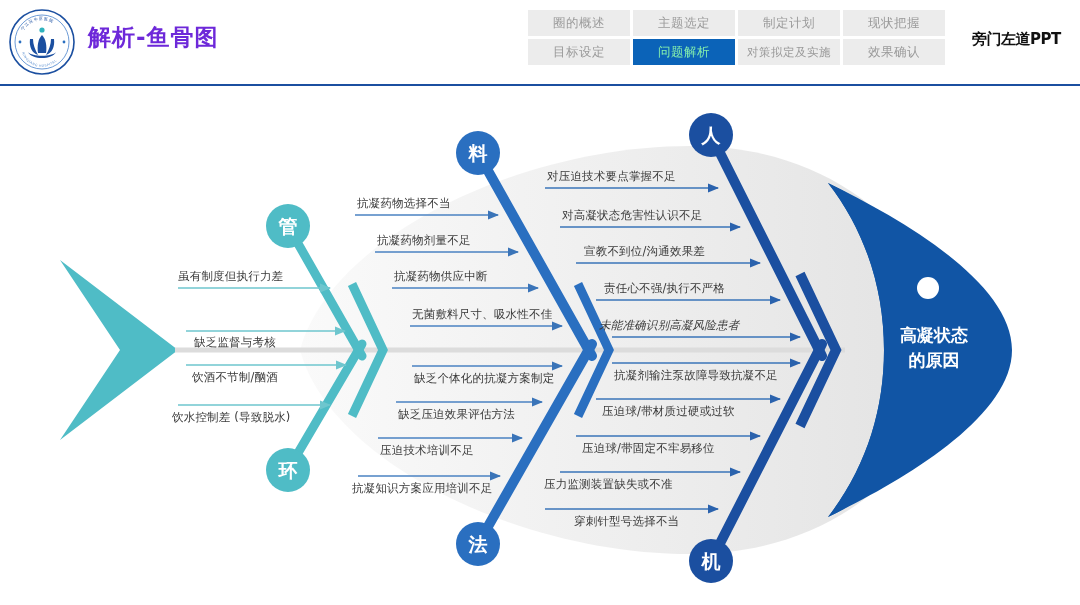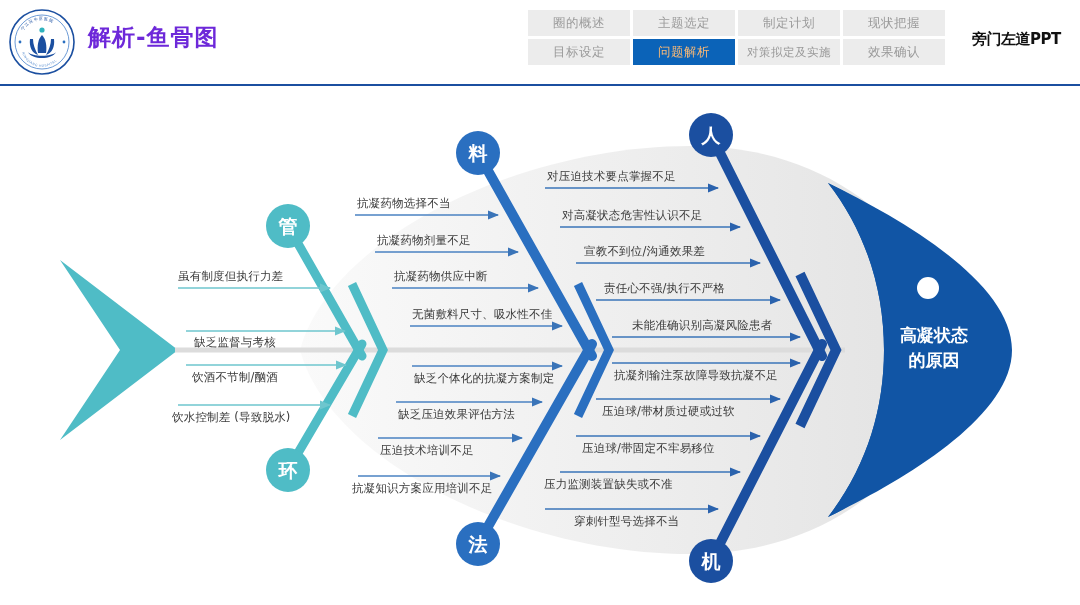--- a/index.html
+++ b/index.html
@@ -35,21 +35,21 @@
     grid-auto-rows:26px;
     gap:3px 3px;
   }
   .nav-tab{
     background:#ececec;color:#9a9a9a;
     font-size:12.5px;
     display:flex;align-items:center;justify-content:center;
     white-space:nowrap;
     letter-spacing:.5px;
   }
-  .nav-tab.active{background:#0b63b8;color:#fdba74;font-weight:normal;}
+  .nav-tab.active{background:#0b63b8;color:#86efac;font-weight:normal;}
   .nav-tab.wide{font-size:11.5px;}
   #brand{
     position:absolute;left:972px;top:30px;
     font-size:15px;font-weight:bold;color:#111;
     white-space:nowrap;letter-spacing:-0.5px;
   }
   
   #diagram{position:absolute;left:0;top:88px;width:1080px;height:517px;}
   #fish-svg{position:absolute;left:0;top:0;}
   .branch-circle-label{
@@ -240,21 +240,21 @@
 
   <div class="cause-text" style="left:414px;top:283px;">缺乏个体化的抗凝方案制定</div>
   <div class="cause-text" style="left:398px;top:319px;">缺乏压迫效果评估方法</div>
   <div class="cause-text" style="left:380px;top:355px;">压迫技术培训不足</div>
   <div class="cause-text" style="left:352px;top:393px;">抗凝知识方案应用培训不足</div>
 
   <div class="cause-text" style="left:547px;top:81px;">对压迫技术要点掌握不足</div>
   <div class="cause-text" style="left:562px;top:120px;">对高凝状态危害性认识不足</div>
   <div class="cause-text" style="left:584px;top:156px;">宣教不到位/沟通效果差</div>
   <div class="cause-text" style="left:604px;top:193px;">责任心不强/执行不严格</div>
-  <div class="cause-text" style="left:632px;top:230px;">未能准确识别高凝风险患者</div>
+  <div class="cause-text" style="left:599px;top:230px;font-style:italic;">未能准确识别高凝风险患者</div>
 
   <div class="cause-text" style="left:614px;top:280px;">抗凝剂输注泵故障导致抗凝不足</div>
   <div class="cause-text" style="left:602px;top:316px;">压迫球/带材质过硬或过软</div>
   <div class="cause-text" style="left:582px;top:353px;">压迫球/带固定不牢易移位</div>
   <div class="cause-text" style="left:544px;top:389px;">压力监测装置缺失或不准</div>
   <div class="cause-text" style="left:549px;top:426px;margin-left:25px;">穿刺针型号选择不当</div>
 
   <div id="head-text">
     <div>高凝状态</div>
     <div>的原因</div>

